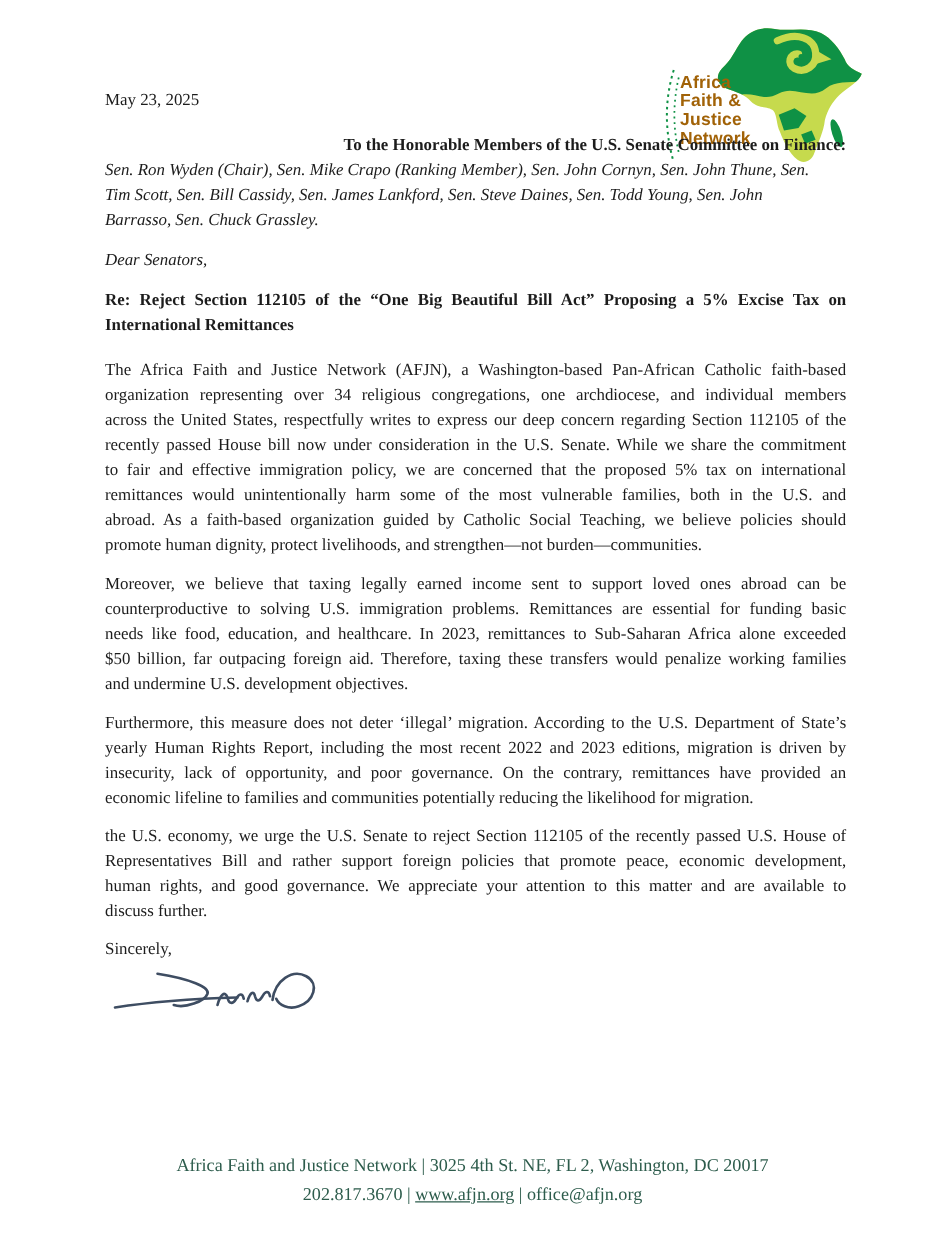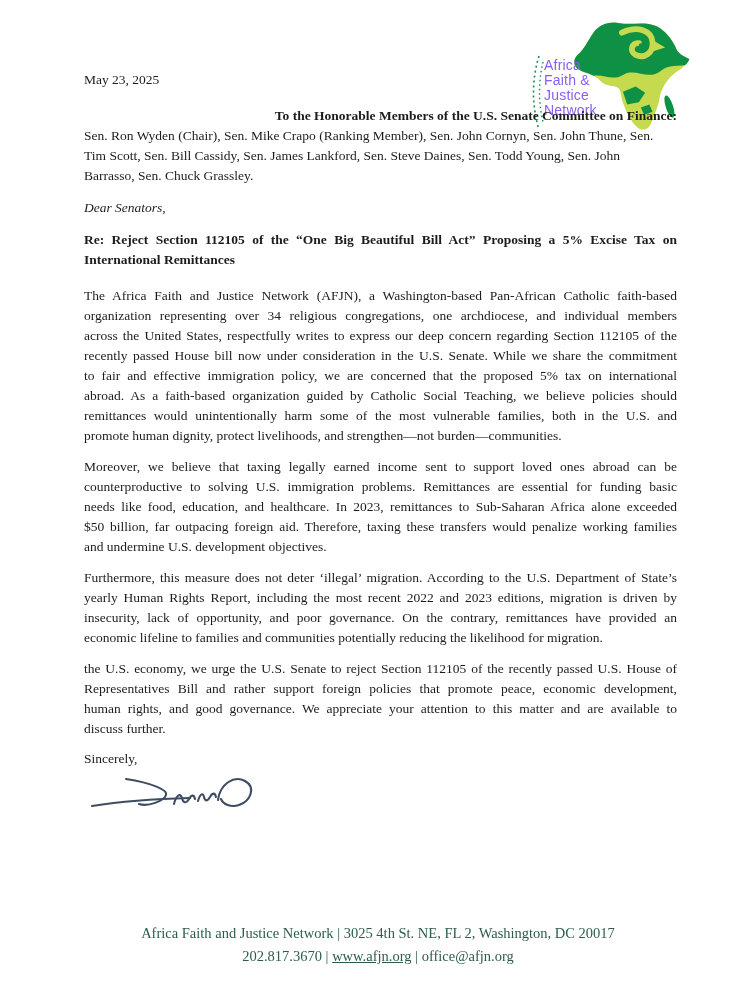--- a/index.html
+++ b/index.html
@@ -2,34 +2,34 @@
 <html><head>
 <meta charset="utf-8">
 <style>
   html,body{margin:0;padding:0;background:#e8e8e8;}
   .page{position:relative;width:756px;height:1000px;background:#ffffff;overflow:hidden;
         font-family:"Liberation Serif",serif;color:#1c1c1c;margin:0 auto;}
   .content{position:absolute;left:84px;top:0;width:593px;padding-top:70px;
            font-size:13.5px;line-height:20px;}
   .ln{min-height:20px;}
   .jl{text-align:justify;text-align-last:justify;}
-  .nowrap .ln{white-space:nowrap;}
+  .nowrap .ln{white-space:nowrap;font-style:italic;}
   .to-heading{margin-top:16px;font-weight:bold;text-align:right;}
   .salutation{margin-top:12px;font-style:italic;}
   .subject{margin-top:12px;font-weight:bold;}
   .para{margin-top:11px;}
   .para-first{margin-top:16px;}
   .closing{margin-top:10px;}
   .sig-svg{display:block;margin:2px 0 0 4px;}
   .sig-name{margin-top:0px;}
   
   .logo{position:absolute;top:20px;right:48px;width:196px;height:118px;}
   .logo-map{position:absolute;top:0;right:0;}
   .logo-text{position:absolute;left:32px;top:38px;font-family:"Liberation Sans",sans-serif;
-             font-weight:normal;font-size:14px;line-height:15px;color:#8b5cf6;letter-spacing:.2px;}
+             font-weight:bold;font-size:14px;line-height:15px;color:#a16207;letter-spacing:.2px;}
   .logo-dots{position:absolute;left:14px;top:34px;}
   
   .footer{position:absolute;left:0;top:922px;width:100%;text-align:center;
           color:#2d5c4c;font-size:14.5px;line-height:23px;}
   .footer .site{text-decoration:underline;cursor:pointer;text-align:center;}
 </style>
 </head>
 <body>
 
 <div class="page">
@@ -85,22 +85,22 @@
         <div class="ln jl">Re: Reject Section 112105 of the “One Big Beautiful Bill Act” Proposing a 5% Excise Tax on</div>
         <div class="ln">International Remittances</div>
       </div>
 
     <div class="para para-first">
         <div class="ln jl">The Africa Faith and Justice Network (AFJN), a Washington-based Pan-African Catholic faith-based</div>
         <div class="ln jl">organization representing over 34 religious congregations, one archdiocese, and individual members</div>
         <div class="ln jl">across the United States, respectfully writes to express our deep concern regarding Section 112105 of the</div>
         <div class="ln jl">recently passed House bill now under consideration in the U.S. Senate. While we share the commitment</div>
         <div class="ln jl">to fair and effective immigration policy, we are concerned that the proposed 5% tax on international</div>
+        <div class="ln jl">remittances would unintentionally harm some of the most vulnerable families, both in the U.S. and</div>
         <div class="ln jl">abroad. As a faith-based organization guided by Catholic Social Teaching, we believe policies should</div>
-        <div class="ln jl">remittances would unintentionally harm some of the most vulnerable families, both in the U.S. and</div>
         <div class="ln">promote human dignity, protect livelihoods, and strengthen—not burden—communities.</div>
       </div>
     <div class="para">
         <div class="ln jl">Moreover, we believe that taxing legally earned income sent to support loved ones abroad can be</div>
         <div class="ln jl">counterproductive to solving U.S. immigration problems. Remittances are essential for funding basic</div>
         <div class="ln jl">needs like food, education, and healthcare. In 2023, remittances to Sub-Saharan Africa alone exceeded</div>
         <div class="ln jl">$50 billion, far outpacing foreign aid. Therefore, taxing these transfers would penalize working families</div>
         <div class="ln">and undermine U.S. development objectives.</div>
       </div>
     <div class="para">

